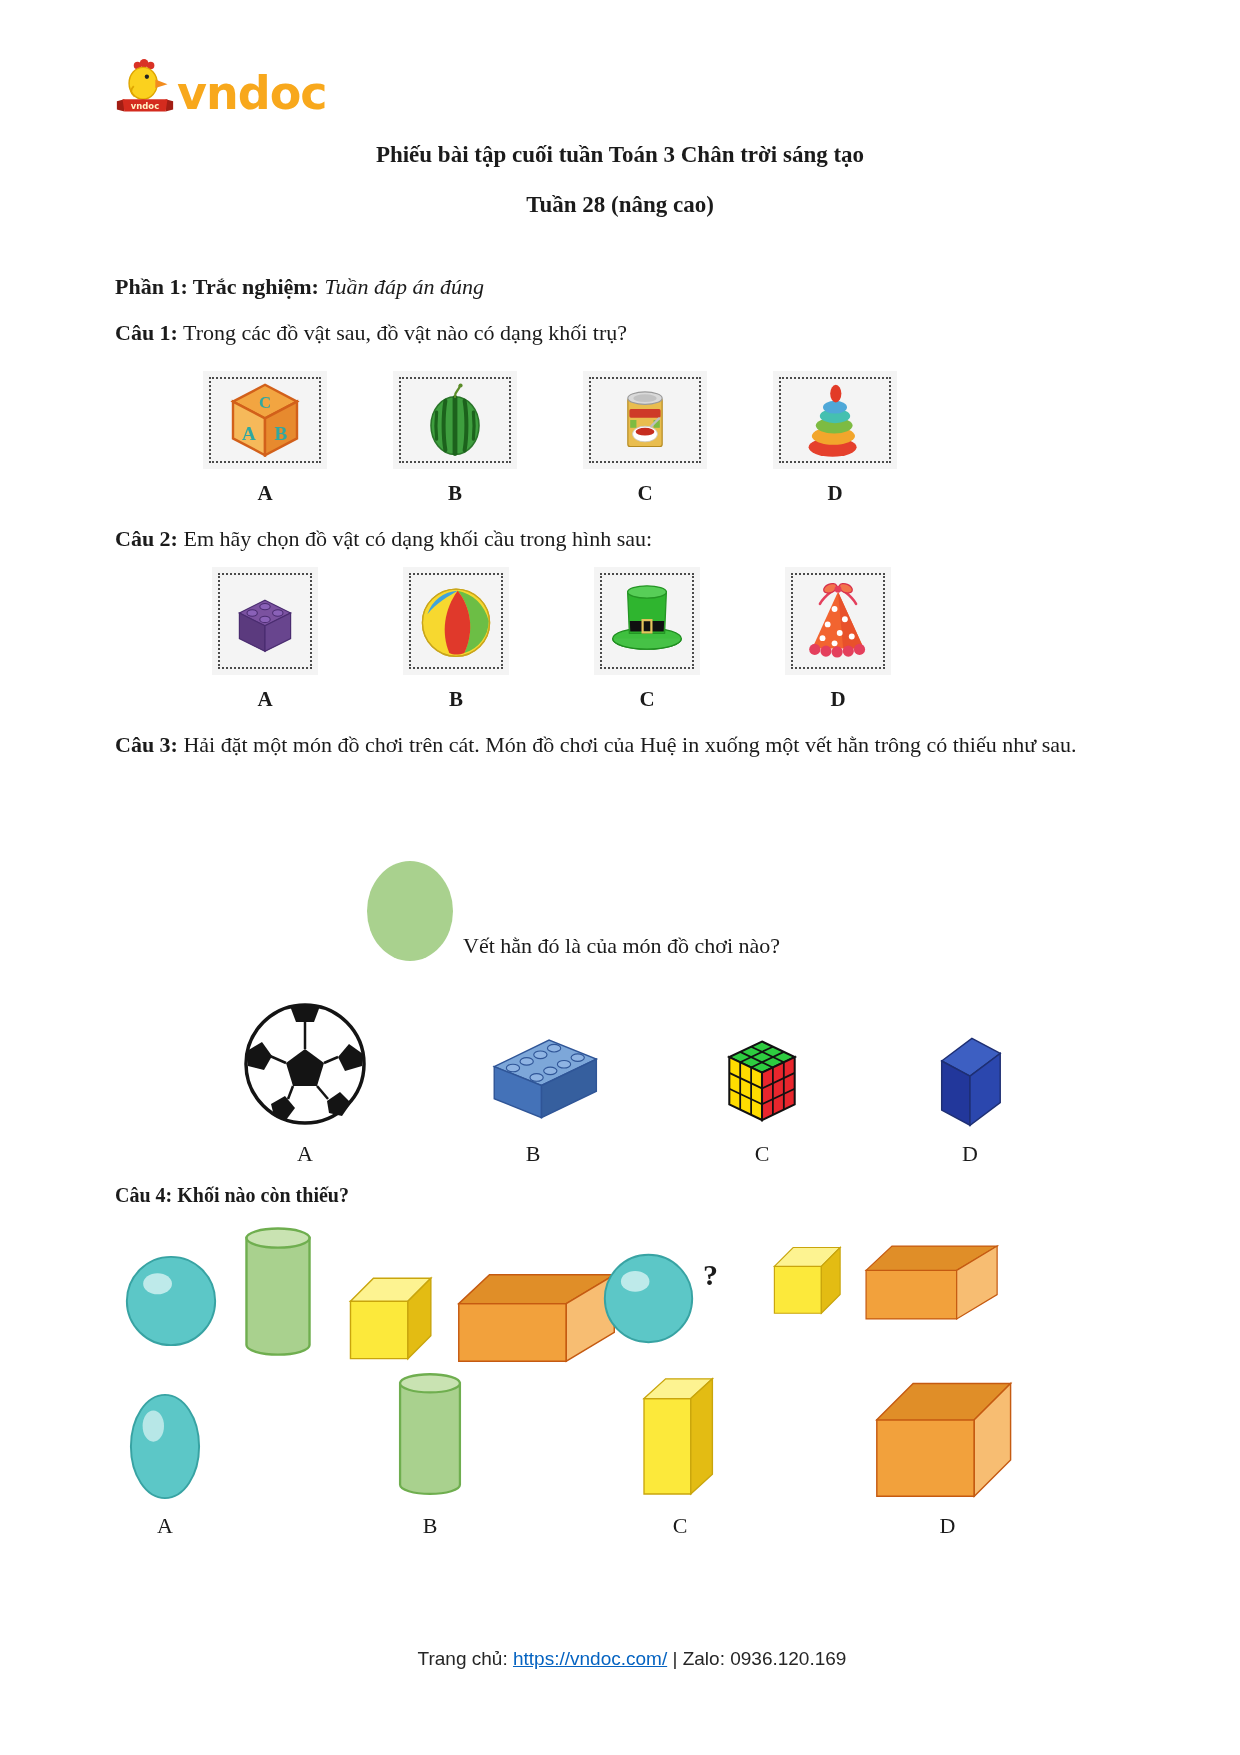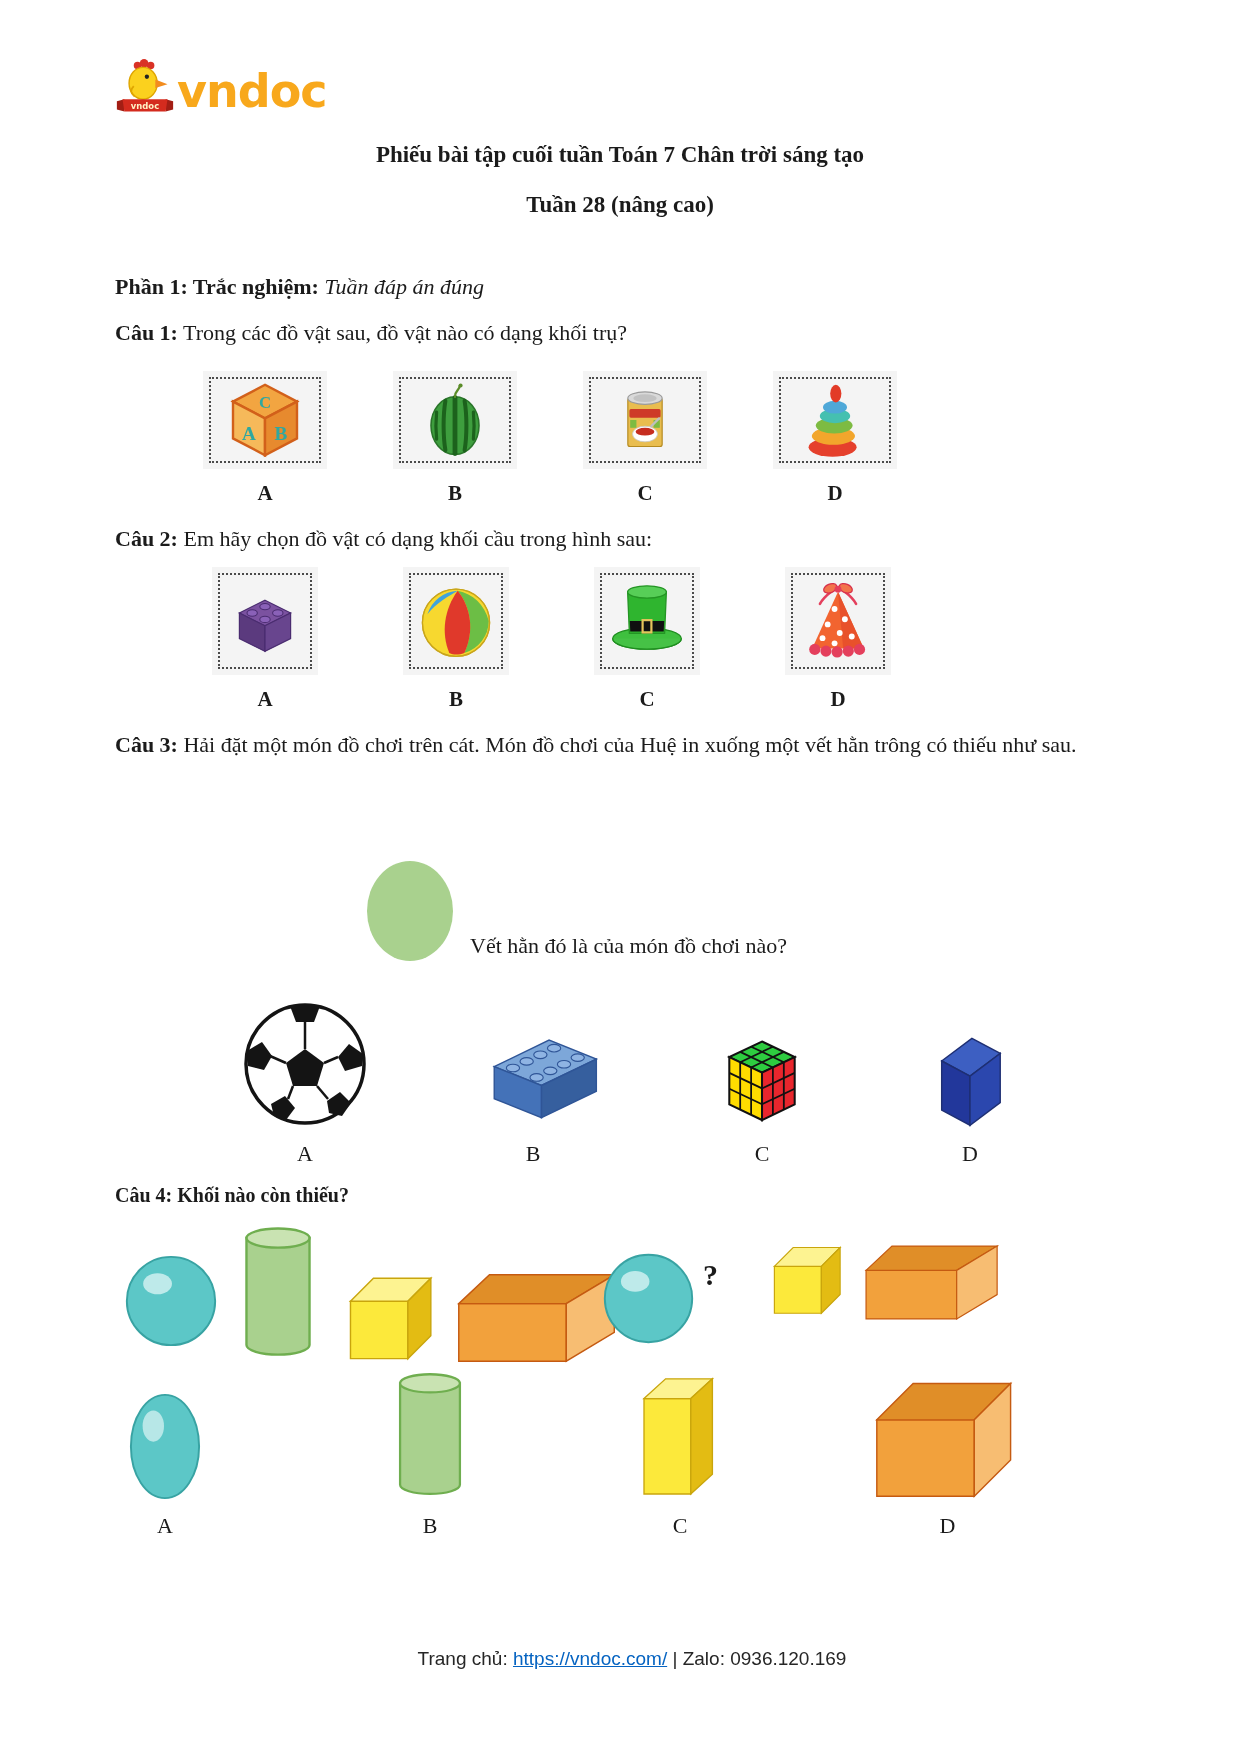--- a/index.html
+++ b/index.html
@@ -5,21 +5,21 @@
   * { box-sizing: border-box; }
   html,body { margin:0; padding:0; }
   body {
     width:1240px; height:1755px; position:relative;
     background:#ffffff; color:#1b1b1b;
     font-family:"Liberation Serif", serif;
   }
   .page { padding:0 115px; }
 
   
-  .logo-row { display:flex; align-items:flex-start; margin-top:58px; height:60px; }
+  .logo-row { display:flex; align-items:center; margin-top:58px; height:60px; }
   .logo-word {
     font-family:"DejaVu Sans", sans-serif; font-weight:bold;
     font-size:46px; line-height:1; color:#F8A81C; letter-spacing:-1px; margin-left:2px; margin-top:10px;
   }
 
   .doc-title   { text-align:center; font-weight:bold; font-size:23px; margin-top:24px; }
   .doc-subtitle{ text-align:center; font-weight:bold; font-size:23px; margin-top:24px; }
 
   .part-line { margin-top:56px; font-size:22px; }
   .q-line    { margin-top:16px; font-size:22px; line-height:1.5; }
@@ -38,21 +38,21 @@
   .q1row .opt-col + .opt-col { margin-left:66px; }
   .q1row .tile { width:124px; height:98px; }
 
   .q2row { margin-top:12px; padding-left:97px; }
   .q2row .opt-col + .opt-col { margin-left:85px; }
   .q2row .tile { width:106px; height:108px; }
 
   
   .imprint-row { display:flex; align-items:flex-end; margin-top:100px; height:100px; }
   .imprint-circle { width:86px; height:100px; border-radius:50%; background:#A9D18E; margin-left:252px; flex:0 0 auto; }
-  .imprint-q { font-size:22px; margin-left:17px; padding-bottom:2px; }
+  .imprint-q { font-size:22px; margin-left:10px; padding-bottom:2px; }
 
   
   .q3row { display:flex; align-items:flex-end; margin-top:28px; height:178px; }
   .q3col { width:170px; display:flex; flex-direction:column; align-items:center; justify-content:flex-end; }
   .q3col:nth-of-type(1){ margin-left:105px; }
   .q3col:nth-of-type(2){ margin-left:58px; }
   .q3col:nth-of-type(3){ margin-left:59px; }
   .q3col:nth-of-type(4){ margin-left:38px; }
   .q3col .opt-letter, .q4col .opt-letter { font-weight:normal; font-size:22px; }
 
@@ -97,21 +97,21 @@
         <path d="M20,30 Q14,36 21,41" stroke="#DFA500" stroke-width="2" fill="none"></path>
         <polygon points="2,46 10,44 10,57 2,55" fill="#A31E14"></polygon>
         <polygon points="62,46 54,44 54,57 62,55" fill="#A31E14"></polygon>
         <path d="M8,44 L56,44 L54,57 L10,57 Z" fill="#D42B1E"></path>
         <text x="32" y="54" text-anchor="middle" font-size="9" font-family="DejaVu Sans, sans-serif" font-weight="bold" fill="#FFF2C6">vndoc</text>
       </svg>
     </span>
     <span class="logo-word">vndoc</span>
   </div>
 
-  <div class="doc-title">Phiếu bài tập cuối tuần Toán 7 Chân trời sáng tạo</div>
+  <div class="doc-title">Phiếu bài tập cuối tuần Toán 3 Chân trời sáng tạo</div>
   <div class="doc-subtitle">Tuần 28 (nâng cao)</div>
 
   <div class="part-line">
     <span class="b">Phần 1: Trắc nghiệm:</span>
     <span> </span>
     <span class="i">Tuần đáp án đúng</span>
   </div>
 
   <div class="q-line">
     <span class="b">Câu 1:</span>

